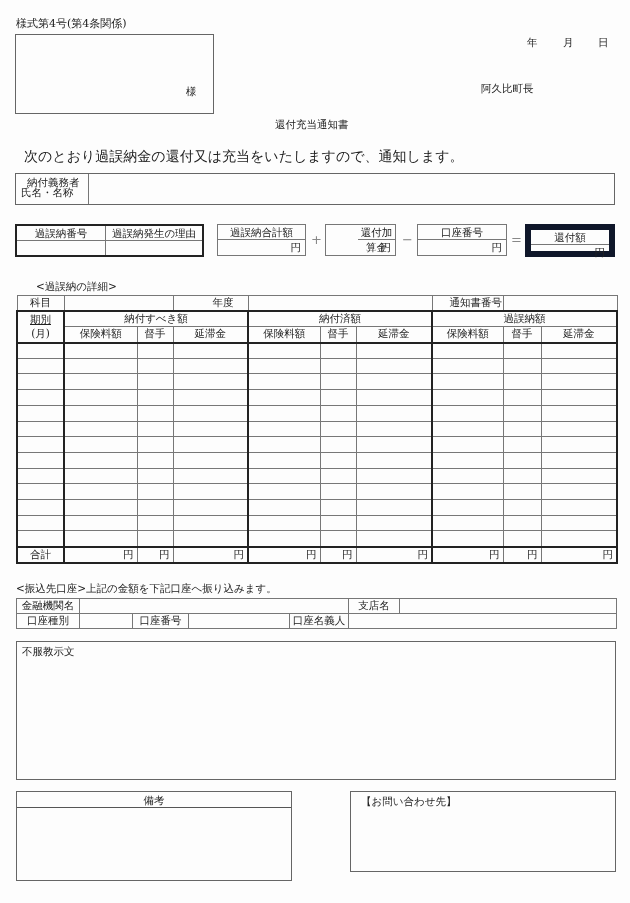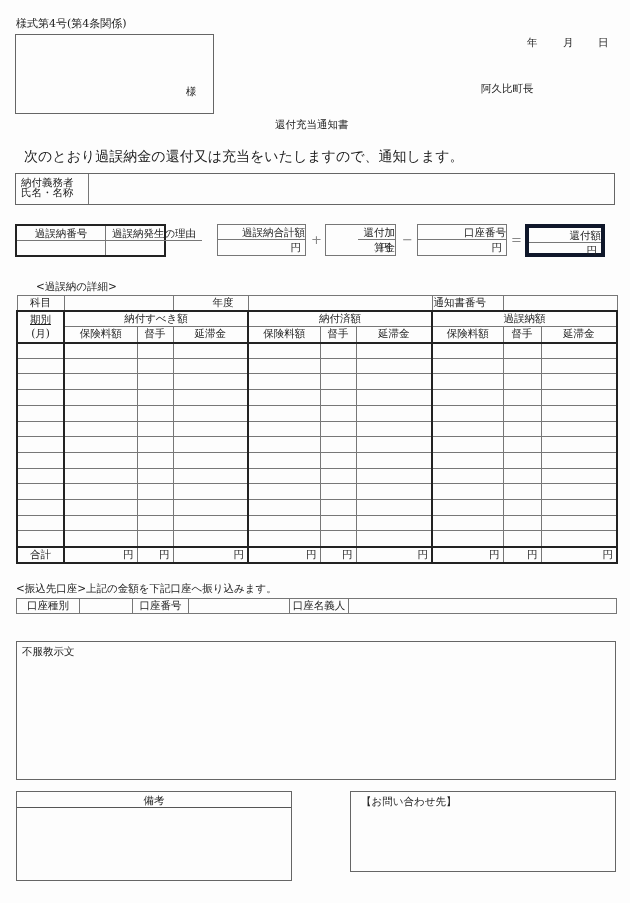--- a/index.html
+++ b/index.html
@@ -5,21 +5,21 @@
   * { box-sizing: border-box; margin: 0; padding: 0; }
   html, body { width: 630px; height: 903px; background: #fdfdfd; overflow: hidden; }
   body { position: relative; font-family: "DejaVu Serif", "Liberation Serif", serif; color: #222; font-size: 10.5px; }
   .abs { position: absolute; }
   .t { white-space: nowrap; line-height: 1; }
   .box { border: 1px solid #666; }
   .thick { border: 2px solid #222; }
 
   
   .sumbox { position: absolute; border: 1px solid #777; }
-  .sumbox .hd { height: 15px; border-bottom: 1px solid #777; text-align: right; line-height: 15px; font-size: 10.5px; }
+  .sumbox .hd { height: 15px; border-bottom: 1px solid #777; text-align: center; line-height: 15px; font-size: 10.5px; }
   .sumbox .vl { height: 14px; text-align: right; padding-right: 4px; line-height: 14px; font-size: 10.5px; }
   .op { position: absolute; font-size: 13px; color: #888; font-family: "DejaVu Sans", sans-serif; }
 
   
   table { border-collapse: collapse; table-layout: fixed; }
   td { font-size: 10.5px; text-align: center; padding: 0; overflow: hidden; white-space: nowrap; }
   #detail td { border: 1px solid #777; height: 15.7px; }
   #detail .yen { text-align: right; padding-right: 3px; }
   #detail .bL { border-left: 2px solid #222; }
   #detail .bR { border-right: 2px solid #222; }
@@ -42,27 +42,27 @@
 <div class="abs t" style="left:598px;top:37px;">日</div>
 
 <div class="abs t" style="left:481px;top:83px;">阿久比町長</div>
 
 <div class="abs t" style="left:275px;top:119px;">還付充当通知書</div>
 
 <div class="abs t" style="left:24px;top:149px;font-size:14px;">次のとおり過誤納金の還付又は充当をいたしますので、通知します。</div>
 
 <div class="abs box" style="left:15px;top:173px;width:600px;height:32px;">
   <div class="abs" style="left:0;top:0;width:73px;height:30px;border-right:1px solid #777;">
-    <div class="t" style="position:absolute;left:5px;top:3px;">納付義務者</div>
+    <div class="t" style="position:absolute;left:11px;top:3px;">納付義務者</div>
     <div class="t" style="position:absolute;left:5px;top:13px;">氏名・名称</div>
   </div>
   <div class="abs t" style="left:80px;top:9px;"></div>
 </div>
 
-<div class="abs thick" style="left:15px;top:224px;width:151px;height:33px;">
+<div class="abs thick" style="left:15px;top:224px;width:189px;height:33px;">
   <div class="abs" style="left:0;top:0;width:89px;height:15px;border-right:1px solid #777;border-bottom:1px solid #777;text-align:center;line-height:15px;">過誤納番号</div>
   <div class="abs" style="left:89px;top:0;width:96px;height:15px;border-bottom:1px solid #777;text-align:center;line-height:15px;">過誤納発生の理由</div>
   <div class="abs" style="left:0;top:15px;width:89px;height:14px;border-right:1px solid #777;"></div>
   <div class="abs" style="left:89px;top:15px;width:96px;height:14px;"></div>
 </div>
 
 <div class="sumbox" style="left:217px;top:224px;width:89px;height:32px;">
   <div class="hd">過誤納合計額</div>
   <div class="vl">円</div>
 </div>
@@ -73,21 +73,21 @@
   <div class="vl">円</div>
 </div>
 <div class="op" style="left:402px;top:232px;">−</div>
 
 <div class="sumbox" style="left:417px;top:224px;width:90px;height:32px;">
   <div class="hd">口座番号</div>
   <div class="vl">円</div>
 </div>
 <div class="op" style="left:511px;top:232px;">=</div>
 
-<div class="sumbox" style="left:525px;top:224px;width:80px;height:33px;border:4px solid #0f172a;">
+<div class="sumbox" style="left:525px;top:224px;width:90px;height:33px;border:6px solid #0f172a;">
   <div class="hd" style="border-bottom:1px solid #777;">還付額</div>
   <div class="vl">円</div>
 </div>
 
 <div class="abs t" style="left:16px;top:281px;margin-left:20px;">&lt;過誤納の詳細&gt;</div>
 
 <table id="detail" class="abs" style="left:16px;top:295px;width:600px;">
   <colgroup>
     <col style="width:47px">
       <col style="width:73px">
@@ -99,21 +99,21 @@
     <col style="width:71px">
       <col style="width:38px">
       <col style="width:76px">
   </colgroup>
   <tbody>
       <tr>
     <td>科目</td>
     <td colspan="2"></td>
     <td style="text-align:right;padding-right:14px;">年度</td>
     <td colspan="3"></td>
-    <td style="text-align:left;padding-left:1px;">通知書番号</td>
+    <td style="text-align:left;padding-left:17px;">通知書番号</td>
     <td colspan="2"></td>
   </tr>
   <tr>
     <td class="bL bT" style="border-bottom:none;text-decoration:underline;">期別</td>
     <td colspan="3" class="bL bT">納付すべき額</td>
     <td colspan="3" class="bL bT">納付済額</td>
     <td colspan="3" class="bL bR bT">過誤納額</td>
   </tr>
   <tr>
     <td class="bL bB" style="border-top:none;">(月)</td>
@@ -310,20 +310,26 @@
       <col style="width:53px">
       <col style="width:56px">
       <col style="width:56px">
     <col style="width:45px">
       <col style="width:33px">
       <col style="width:26px">
       <col style="width:51px">
       <col style="width:217px">
   </colgroup>
   <tbody>
+      <tr>
+    <td>金融機関名</td>
+    <td colspan="6"></td>
+    <td>支店名</td>
+    <td></td>
+  </tr>
   <tr>
     <td>口座種別</td>
     <td></td>
     <td>口座番号</td>
     <td colspan="2"></td>
     <td colspan="2">口座名義人</td>
     <td colspan="2"></td>
   </tr>
 </tbody>
   </table>

